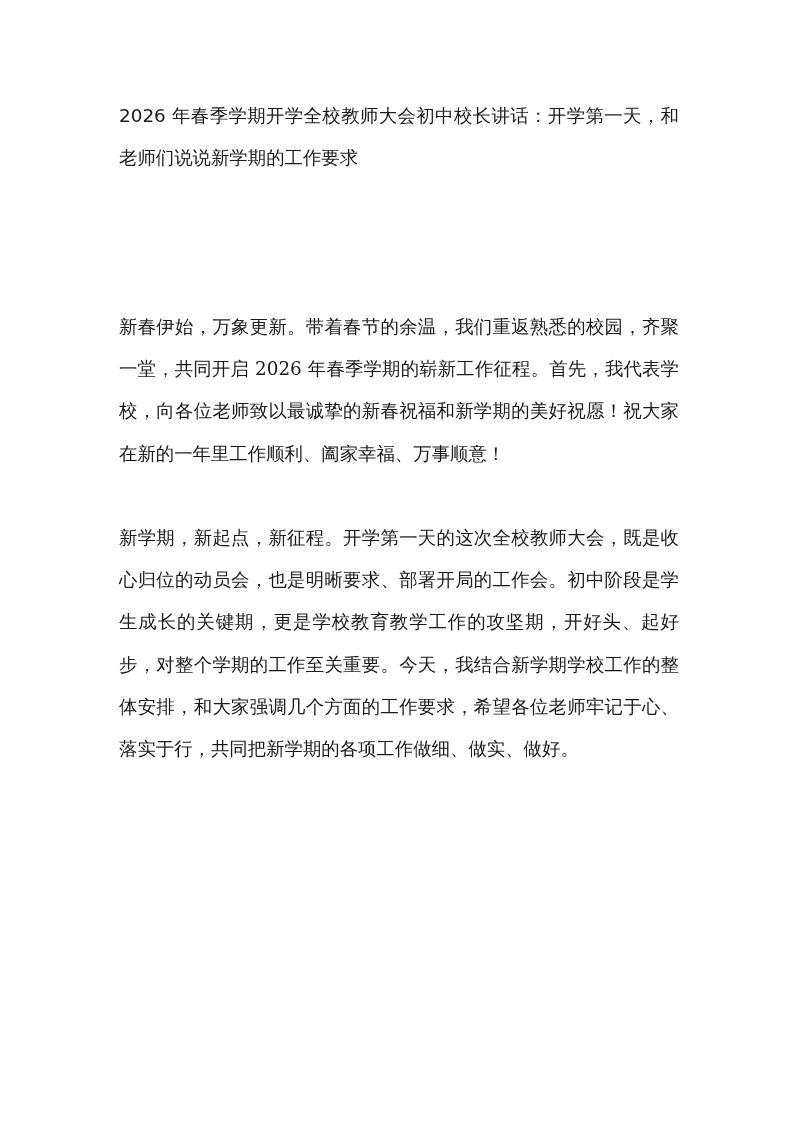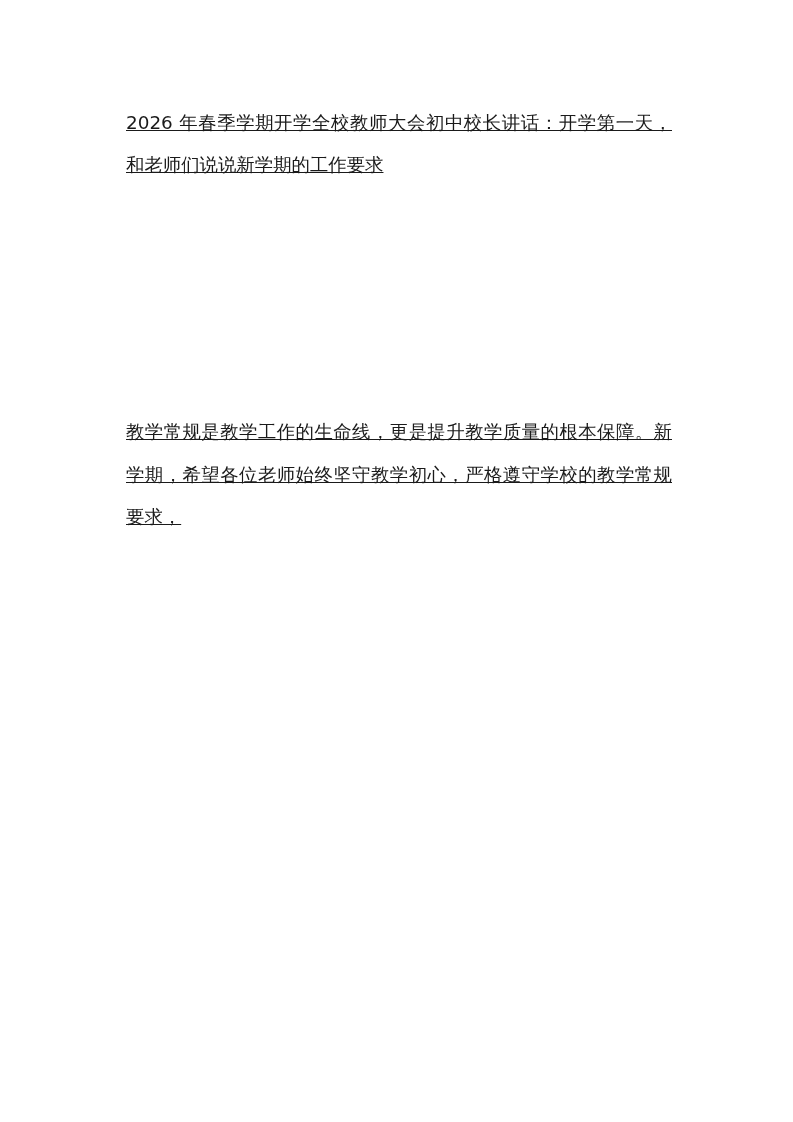--- a/index.html
+++ b/index.html
@@ -17,37 +17,37 @@
       position: absolute;
       left: 119px;
       top: 95px;
       width: 560px;
       font-family: "DejaVu Serif", "Liberation Serif", serif;
       font-size: 18.4px;
       line-height: 42.2px;
       color: #1a1a1a;
     }
     .page p {
-      margin: 7px;
+      margin: 0;
       text-align: justify;
       text-justify: inter-character;
       word-break: break-all;
-      text-decoration: underline;
     }
     .title {
       font-family: "DejaVu Sans", "Liberation Sans", sans-serif;
     }
     .gap {
       height: 42.2px;
     }
   </style>
 </head>
 <body>
 
 <div class="page">
   <p class="title">2026 年春季学期开学全校教师大会初中校长讲话：开学第一天，和老师们说说新学期的工作要求</p>
   <div class="gap"></div>
   <div class="gap"></div>
   <div class="gap"></div>
+  <p>新春伊始，万象更新。带着春节的余温，我们重返熟悉的校园，齐聚一堂，共同开启 2026 年春季学期的崭新工作征程。首先，我代表学校，向各位老师致以最诚挚的新春祝福和新学期的美好祝愿！祝大家在新的一年里工作顺利、阖家幸福、万事顺意！</p>
   <div class="gap"></div>
+  <p>新学期，新起点，新征程。开学第一天的这次全校教师大会，既是收心归位的动员会，也是明晰要求、部署开局的工作会。初中阶段是学生成长的关键期，更是学校教育教学工作的攻坚期，开好头、起好步，对整个学期的工作至关重要。今天，我结合新学期学校工作的整体安排，和大家强调几个方面的工作要求，希望各位老师牢记于心、落实于行，共同把新学期的各项工作做细、做实、做好。</p>
   <div class="gap"></div>
-  <p>教学常规是教学工作的生命线，更是提升教学质量的根本保障。新学期，希望各位老师始终坚守教学初心，严格遵守学校的教学常规要求，</p>
 </div>
 
 </body></html>

